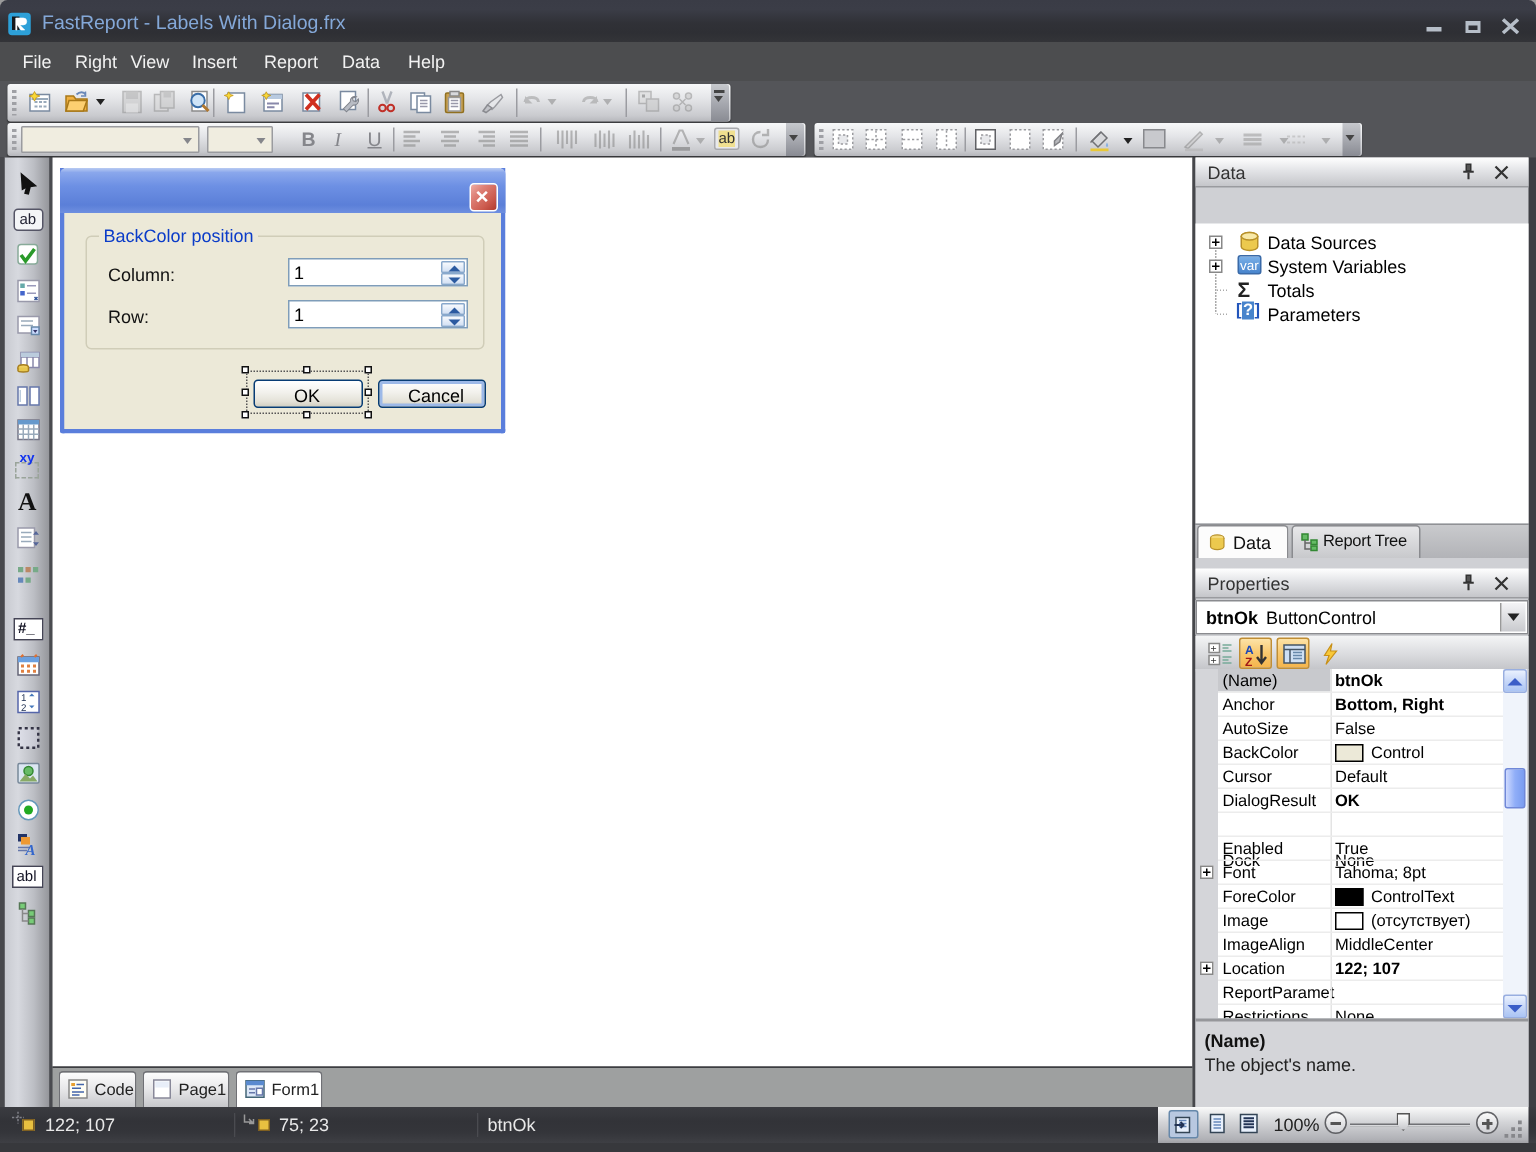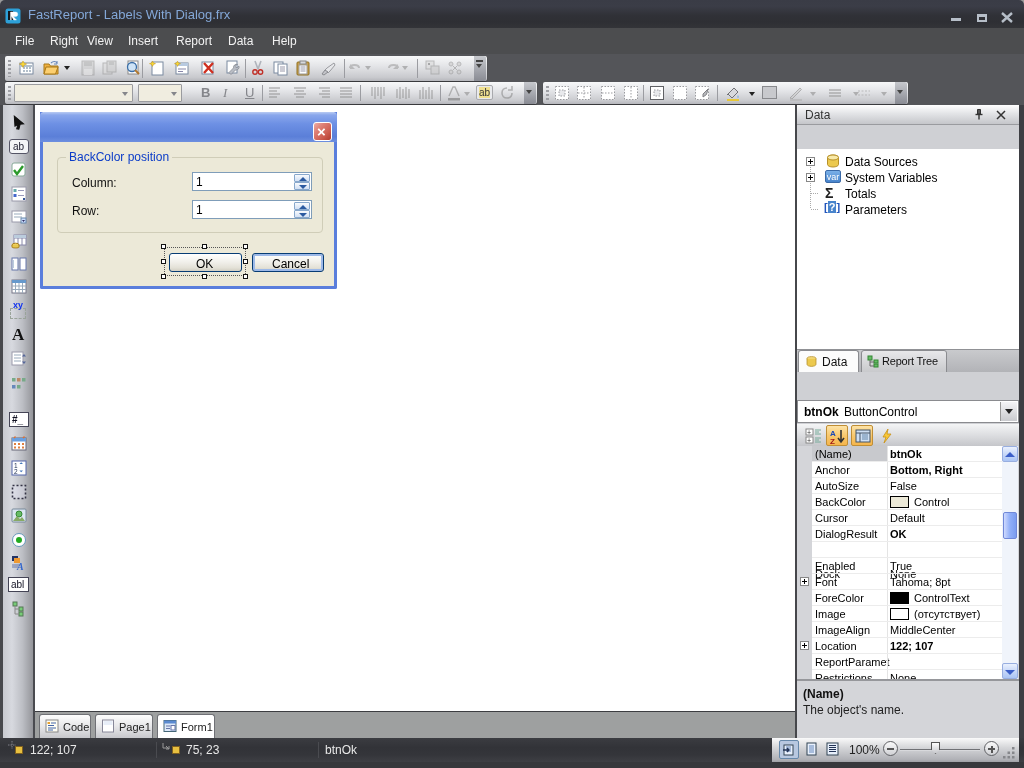--- a/index.html
+++ b/index.html
@@ -545,20 +545,31 @@
           <rect x="7" y="5" width="4" height="3" fill="#66bb66" stroke="#338833"></rect>
           <rect x="7" y="9" width="4" height="3" fill="#66bb66" stroke="#338833"></rect>
           <path d="M3 5v6h4 M3 7h4" stroke="#666" fill="none"></path>
         </svg>
       <span style="position:absolute;left:20px;top:4px;font-size:11px;letter-spacing:-.2px;">Report Tree</span>
       </div>
   </div>
 
   <div style="left:0;top:267px;width:222px;height:7px;background:#cfd0d4;"></div>
 
+  <div class="phead" style="top:274px;">
+      <span style="position:absolute;left:8px;top:3px;">Properties</span>
+    <svg style="position:absolute;left:176px;top:3px;" width="12" height="13" viewBox="0 0 12 13">
+        <path d="M4.5 1.5h3v4.5h-3z" fill="#555" stroke="#333"></path>
+        <path d="M2.5 6.5h7" stroke="#333" stroke-width="1.4"></path>
+        <path d="M6 7v4.5" stroke="#333" stroke-width="1.4"></path>
+      </svg>
+    <svg style="position:absolute;left:198px;top:4px;" width="12" height="12" viewBox="0 0 12 12">
+        <path d="M2 2l8 8 M10 2l-8 8" stroke="#333" stroke-width="1.5"></path>
+      </svg>
+  </div>
   <div id="pcombo" style="left:0px;top:295px;width:222px;height:23px;background:#fff;border:1px solid #8a8b8f;">
     <span style="position:absolute;left:6px;top:4px;font-size:12px;font-weight:bold;color:#000;">btnOk</span>
     <span style="position:absolute;left:46px;top:4px;font-size:12px;color:#000;">ButtonControl</span>
     <div style="position:absolute;right:1px;top:1px;width:17px;height:19px;background:linear-gradient(#f4f4f6,#c9cace);border-left:1px solid #999;">
       <span style="position:absolute;left:4px;top:7px;width:0;height:0;border-left:4px solid transparent;border-right:4px solid transparent;border-top:5px solid #222;"></span>
       </div>
   </div>
   <div class="ptool" style="top:319px;height:24px;">
     <svg style="position:absolute;left:8px;top:4px;" width="17" height="16" viewBox="0 0 17 16">
         <rect x="1" y="1" width="7" height="6" fill="#fff" stroke="#888"></rect>

